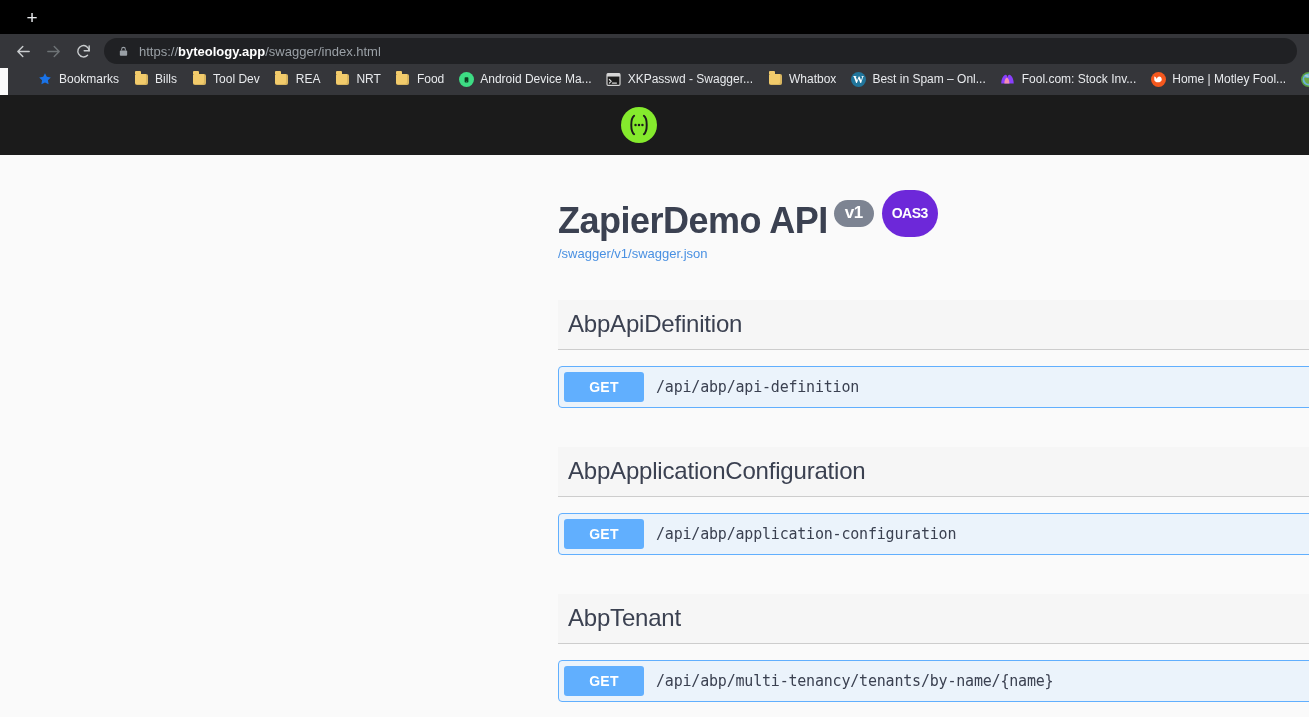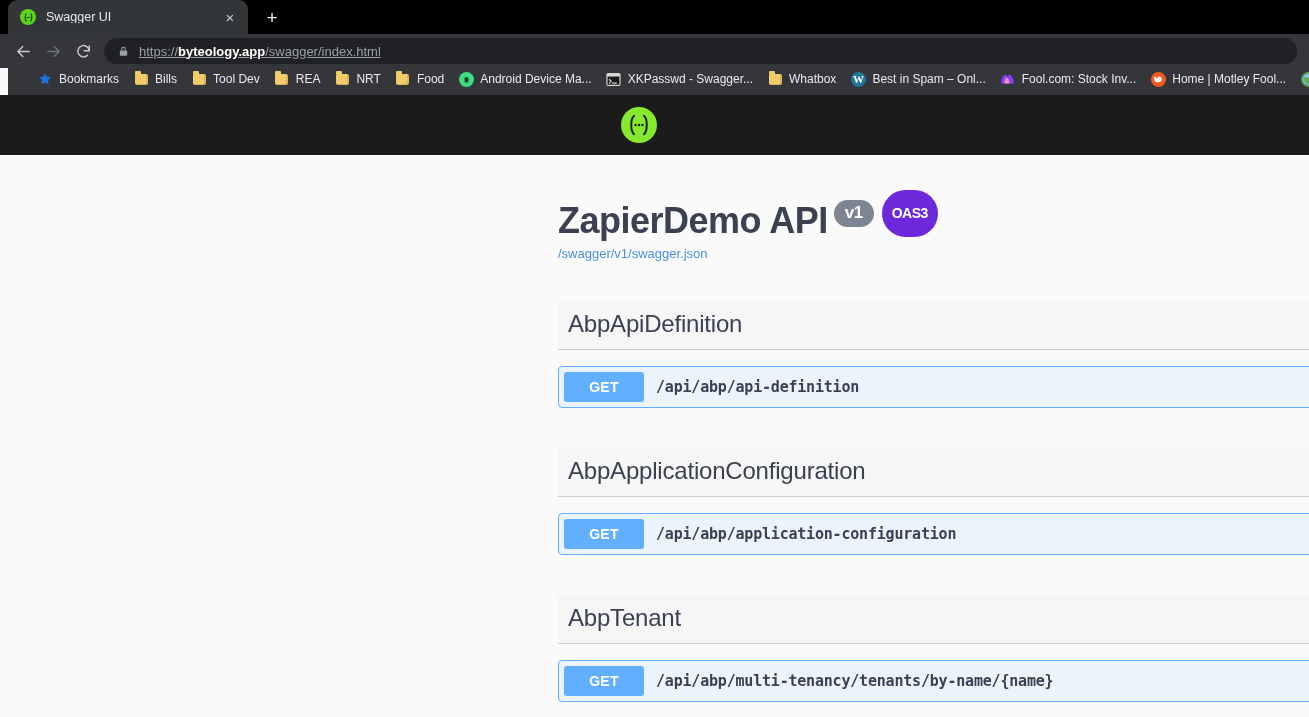--- a/index.html
+++ b/index.html
@@ -60,21 +60,21 @@
     color: #c9ccce;
   }
   .navbtn.disabled { color: #6e7376; }
   .omnibox {
     flex: 1 1 auto; height: 26px; margin-left: 6px; margin-right: 4px;
     background: #202124; border-radius: 14px;
     display: flex; align-items: center; padding: 0 12px;
     min-width: 0;
   }
   .lock { width: 14px; flex: 0 0 auto; display:flex; align-items:center; justify-content:center; margin-right: 9px; }
-  .url { font-size: 13px; color: #9aa0a6; white-space: nowrap; overflow: hidden; text-overflow: ellipsis; text-decoration: underline; }
+  .url { font-size: 13px; color: #9aa0a6; white-space: nowrap; overflow: hidden; text-overflow: ellipsis; }
   .url .host { color: #ffffff; font-weight: bold; }
 
   .bookmarks {
     height: 27px; background: #35363a;
     display: flex; align-items: flex-start; padding: 0 22px;
     overflow: hidden;
     margin-left: 8px;
   }
   .bm {
     display: flex; align-items: center; flex: 0 0 auto;
@@ -162,43 +162,30 @@
   .op-method {
     width: 80px; height: 30px; border-radius: 3px;
     background: #61affe; color: #fff;
     display: flex; align-items: center; justify-content: center;
     font-size: 14px; font-weight: bold;
     font-family: "Liberation Sans", sans-serif;
     letter-spacing: .3px; flex: 0 0 auto;
   }
   .op-path {
     margin-left: 12px; font-size: 15px; color: #3b4151;
-    font-family: "DejaVu Sans Mono", monospace; font-weight: bold;
+    font-family: "DejaVu Sans Mono", monospace; font-weight: normal;
     letter-spacing: -0.2px;
   }
 </style>
 </head>
 <body>
 
 <div class="browser">
 
   <div class="tabstrip">
-    <div class="tab">
-      <span class="tab-favicon">
-        <svg width="11" height="11" viewBox="0 0 24 24">
-          <path d="M7 4 C4 6, 4 18, 7 20" stroke="#1b1b1b" stroke-width="2.2" fill="none" stroke-linecap="round"></path>
-          <path d="M17 4 C20 6, 20 18, 17 20" stroke="#1b1b1b" stroke-width="2.2" fill="none" stroke-linecap="round"></path>
-          <circle cx="9" cy="12" r="1.3" fill="#1b1b1b"></circle>
-          <circle cx="12" cy="12" r="1.3" fill="#1b1b1b"></circle>
-          <circle cx="15" cy="12" r="1.3" fill="#1b1b1b"></circle>
-        </svg>
-      </span>
-      <span class="tab-title">Swagger UI</span>
-      <span class="tab-close">×</span>
-    </div>
     <div class="newtab">+</div>
   </div>
 
   <div class="toolbar">
     <div class="navbtn">
       <svg width="17" height="17" viewBox="0 0 24 24">
           <path d="M20 12H5M11 5l-7 7 7 7" stroke="currentColor" stroke-width="2" fill="none" stroke-linecap="round" stroke-linejoin="round"></path>
         </svg>
     </div>
     <div class="navbtn disabled">

